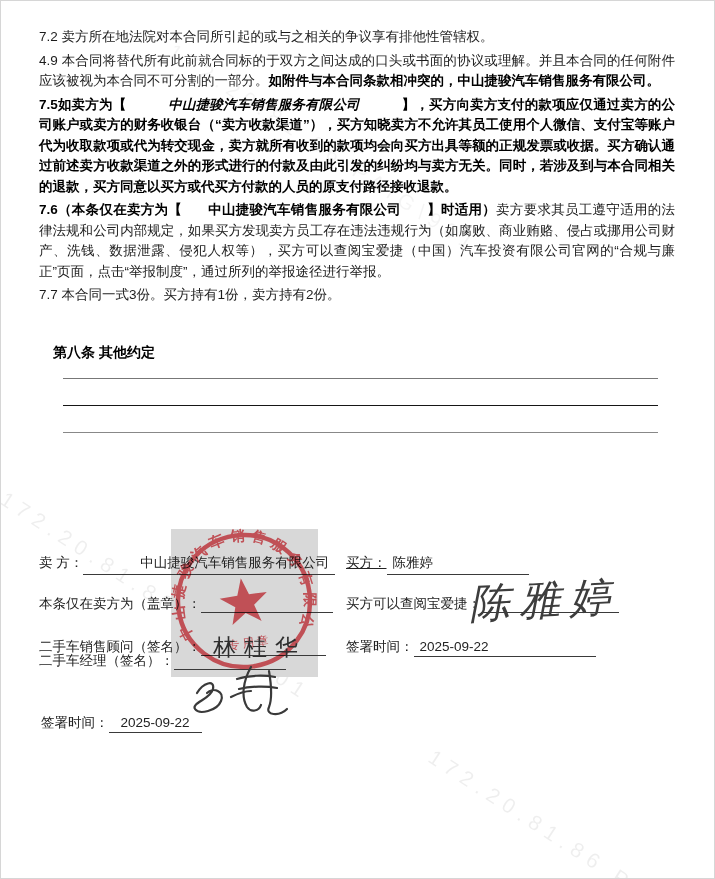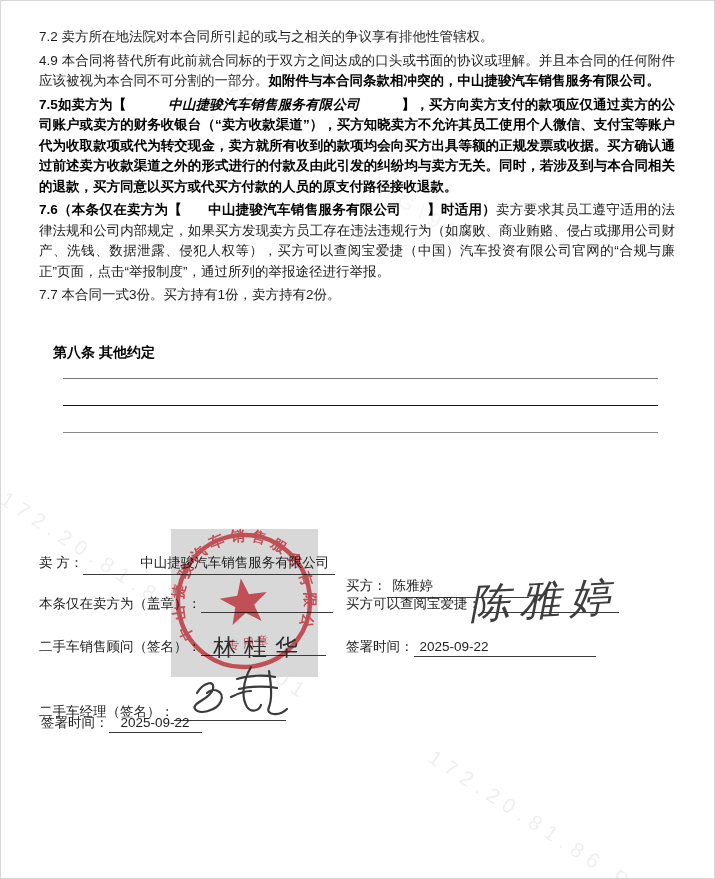--- a/index.html
+++ b/index.html
@@ -83,39 +83,39 @@
   <div id="article8-heading">第八条 其他约定</div>
   <div class="blank-line" id="line1"></div>
   <div class="blank-line" id="line2"></div>
   <div class="blank-line" id="line3"></div>
 
   <div id="stamp-box"></div>
 
   <div class="sig-row" style="left:38px;top:553px;text-align:right;">
     <span class="sig-label">卖 方：</span><span class="sig-value" style="min-width:240px;">中山捷骏汽车销售服务有限公司</span>
   </div>
-  <div class="sig-row" style="left:345px;top:576px;">
+  <div class="sig-row" style="left:345px;top:553px;text-decoration:underline;">
     <span class="sig-label">买方：</span><span class="sig-value" style="min-width:130px;">陈雅婷</span>
   </div>
 
   <div class="sig-row" style="left:38px;top:594px;">
     <span class="sig-label">本条仅在卖方为（盖章）：</span><span class="sig-blank" style="width:132px;"></span>
   </div>
   <div class="sig-row" style="left:345px;top:594px;">
     <span class="sig-label">买方可以查阅宝爱捷：</span><span class="sig-blank" style="width:138px;"></span>
   </div>
 
   <div class="sig-row" style="left:38px;top:637px;">
     <span class="sig-label">二手车销售顾问（签名）：</span><span class="sig-blank" style="width:125px;"></span>
   </div>
   <div class="sig-row" style="left:345px;top:637px;">
     <span class="sig-label">签署时间：</span><span class="sig-value" style="min-width:170px;">2025-09-22</span>
   </div>
 
-  <div class="sig-row" style="left:38px;top:702px;font-family:Liberation Serif, serif;">
+  <div class="sig-row" style="left:38px;top:651px;font-family:Liberation Serif, serif;">
     <span class="sig-label">二手车经理（签名）：</span><span class="sig-blank" style="width:112px;"></span>
   </div>
 
   <div class="sig-row" style="left:40px;top:713px;">
     <span class="sig-label">签署时间：</span><span class="sig-value" style="min-width:68px;padding:0 12px 2px 12px;">2025-09-22</span>
   </div>
 
   <svg id="stamp-svg" viewBox="0 0 160 160">
     <circle cx="80" cy="80" r="66" fill="none" stroke="#df4850" stroke-width="4.5"></circle>
     <polygon points="80,57 85.9,73.9 103.8,74.3 89.5,85.1 94.7,102.2 80,92 65.3,102.2 70.5,85.1 56.2,74.3 74.1,73.9" fill="#df4850"></polygon>

